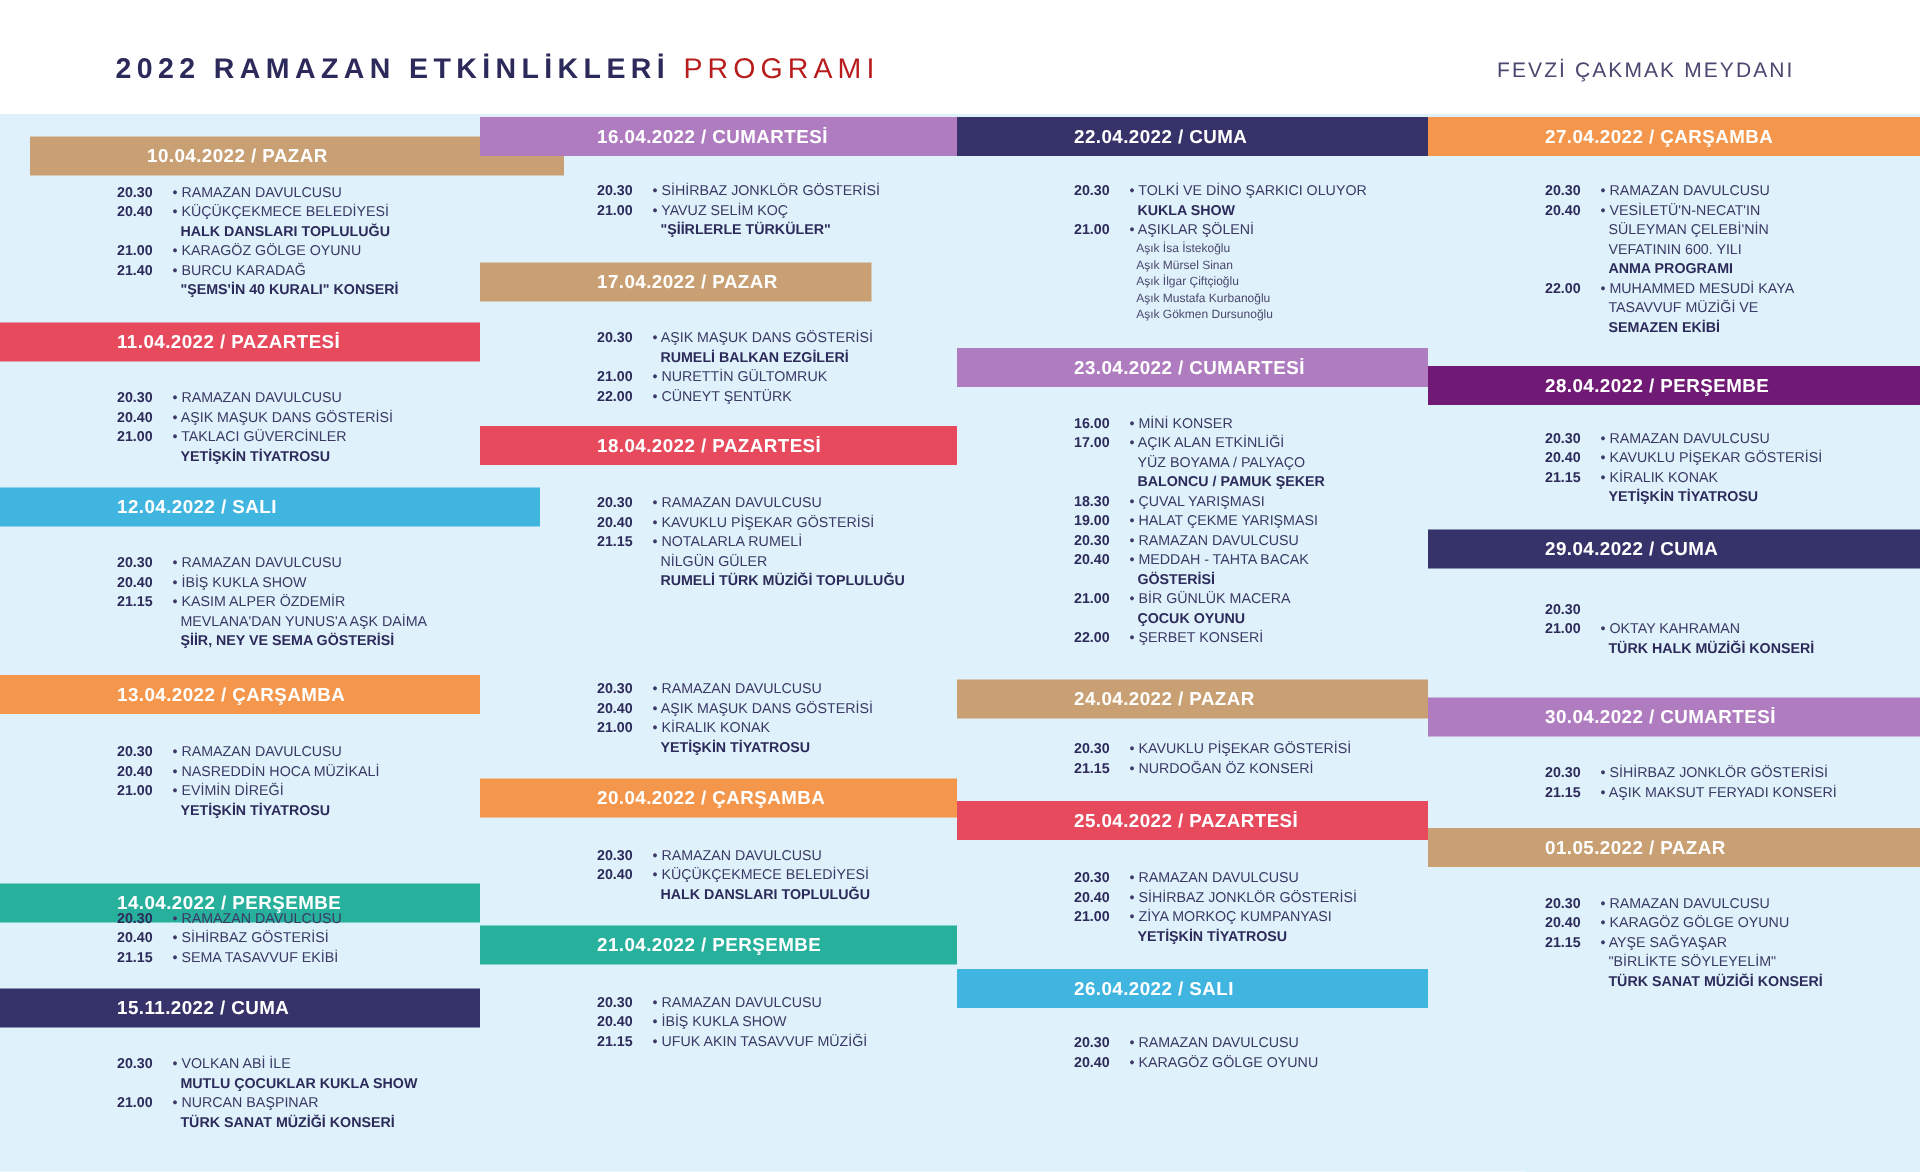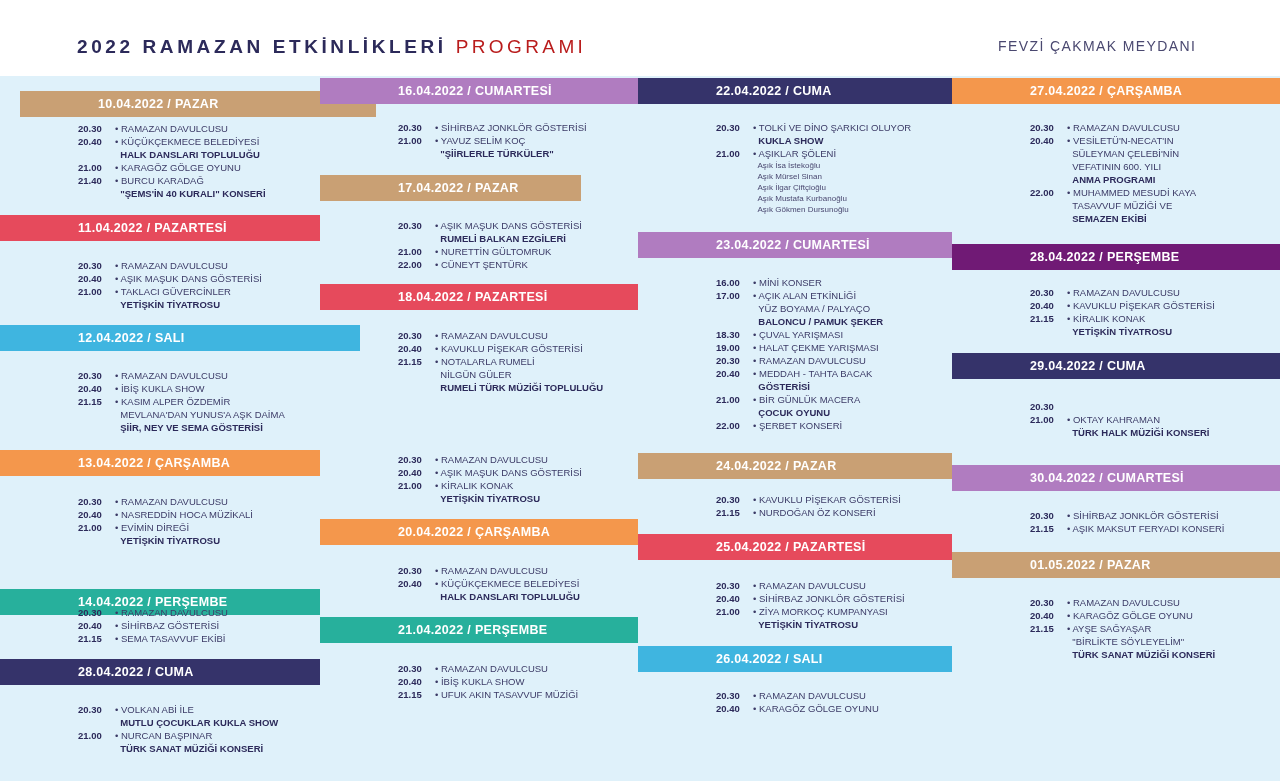--- a/index.html
+++ b/index.html
@@ -174,21 +174,21 @@
           </span>
         </div>
         <div class="row">
           <span class="t">21.15</span>
           <span class="d">
             <span class="x">• SEMA TASAVVUF EKİBİ</span>
           </span>
         </div>
       </div>
       <div class="hdr" style="top: 583px; width: 320px; background: rgb(53, 51, 106);">
-        <span>28.04.2022 / CUMA</span>
+        <span>15.11.2022 / CUMA</span>
       </div>
       <div class="ev" style="top: 627px;">
         <div class="row">
           <span class="t">20.30</span>
           <span class="d">
             <span class="x">• VOLKAN ABİ İLE</span>
             <span class="x b">&nbsp;&nbsp;MUTLU ÇOCUKLAR KUKLA SHOW</span>
           </span>
         </div>
         <div class="row">

